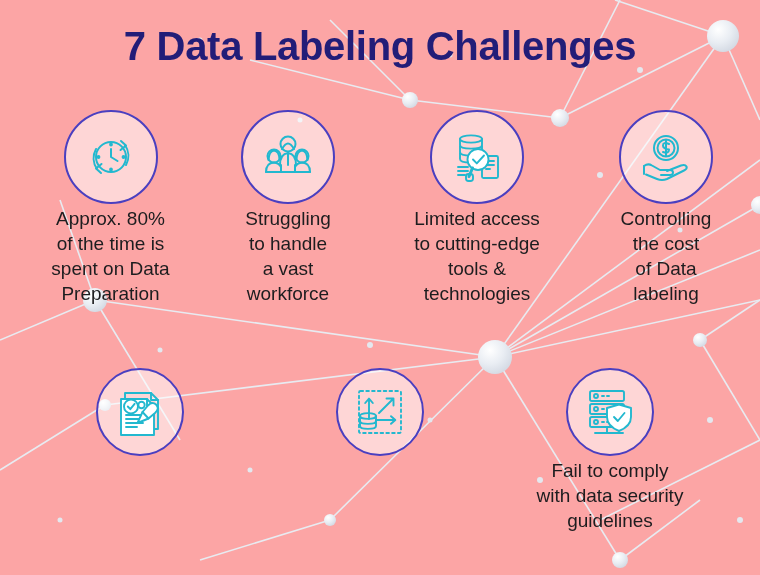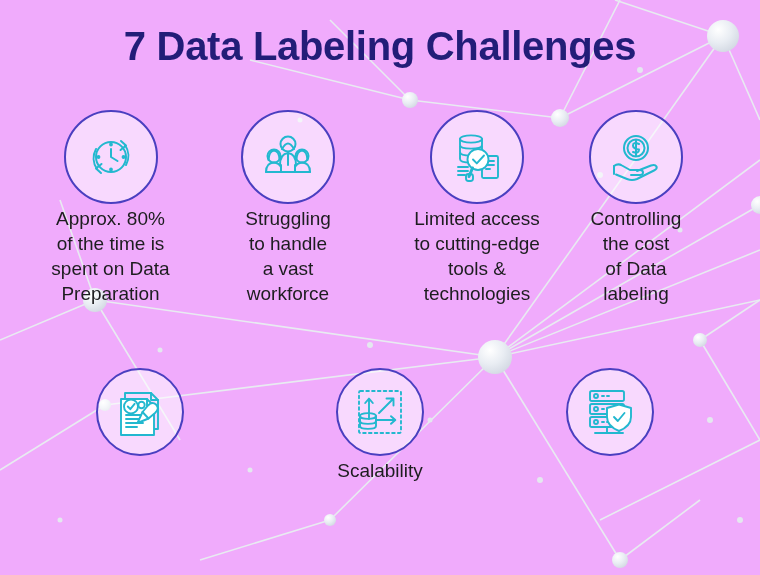--- a/index.html
+++ b/index.html
@@ -8,21 +8,21 @@
     background: #ffffff;
   }
   body {
     font-family: "Liberation Sans", sans-serif;
   }
   #infographic {
     position: relative;
     width: 760px;
     height: 575px;
     overflow: hidden;
-    background: #f0abfc;
+    background: #fca5a5;
   }
   #bg-network {
     position: absolute;
     inset: 0;
     width: 760px;
     height: 575px;
     pointer-events: none;
   }
   #page-title {
     position: absolute;
@@ -202,21 +202,21 @@
           <rect x="20" y="48" width="7" height="7" rx="2.5"></rect>
         </svg>
       </span>
     </div>
     <div class="card-label">Limited access
 to cutting-edge
 tools &amp;
 technologies</div>
   </div>
 
-  <div class="card r1" style="left:556px; top:110px; width:160px;">
+  <div class="card r1" style="left:586px; top:110px; width:160px;">
     <div class="icon-ring">
       <span>
         <svg width="60" height="60" viewBox="0 0 60 60" fill="none" stroke="#22b8cf" stroke-width="2" stroke-linecap="round" stroke-linejoin="round">
           <circle cx="30" cy="21" r="12"></circle>
           <circle cx="30" cy="21" r="8.5"></circle>
           <path d="M33 17 Q27 14.5 27 18.5 Q27 21.8 33 22.6 Q33 27 27 25"></path>
           <path d="M30 13.5 V28.5"></path>
           <path d="M8 39 Q12 36 16 38.5 L24 43 L34 43 Q37 43 37 45.5 Q37 48 34 48 L25 48"></path>
           <path d="M31 44 L45 38.5 Q49 37 50.5 39.5 Q51.5 41.8 48 43.5 L31 52 Q26 54 21 52 L10 47.5"></path>
           <path d="M8 39 L8 47"></path>
@@ -255,35 +255,37 @@
           <rect x="8" y="8" width="42" height="42" rx="1.5" stroke-dasharray="2.6 3.2"></rect>
           <path d="M18 36 V16 M14.2 20 L18 15.6 L21.8 20"></path>
           <path d="M25 37 H44 M40 33.2 L44.3 37 L40 40.8"></path>
           <path d="M28 30 L42 16 M35.5 15.5 H42.5 V22.5"></path>
           <ellipse cx="17" cy="33" rx="8" ry="2.9"></ellipse>
           <path d="M9 33 V38 Q9 40.9 17 40.9 Q25 40.9 25 38 V33"></path>
           <path d="M9 38 V43 Q9 45.9 17 45.9 Q25 45.9 25 43 V38"></path>
         </svg>
       </span>
     </div>
-    <div class="card-label">Scalability</div>
   </div>
 
   <div class="card r2" style="left:510px; top:368px; width:200px;">
     <div class="icon-ring">
       <span>
         <svg width="58" height="58" viewBox="0 0 58 58" fill="none" stroke="#22b8cf" stroke-width="1.9" stroke-linecap="round" stroke-linejoin="round">
           <rect x="9" y="8" width="34" height="10" rx="1.8"></rect>
           <rect x="9" y="21" width="34" height="10" rx="1.8"></rect>
           <rect x="9" y="34" width="34" height="10" rx="1.8"></rect>
           <circle cx="15" cy="13" r="2"></circle>
           <circle cx="15" cy="26" r="2"></circle>
           <circle cx="15" cy="39" r="2"></circle>
           <path d="M21 13 H23 M26 13 H28 M21 26 H23 M26 26 H28 M21 39 H23 M26 39 H28"></path>
           <path d="M26 44 V49 M14 50 H42"></path>
           <path d="M38 21.5 L50 25 V34 Q50 43 38 48 Q26 43 26 34 V25 Z" fill="#ffffff"></path>
           <path d="M33 34 L36.8 38 L43.5 30"></path>
         </svg>
       </span>
     </div>
+    <div class="card-label">Fail to comply
+with data security
+guidelines</div>
   </div>
 
 </div>
 
 </body></html>

